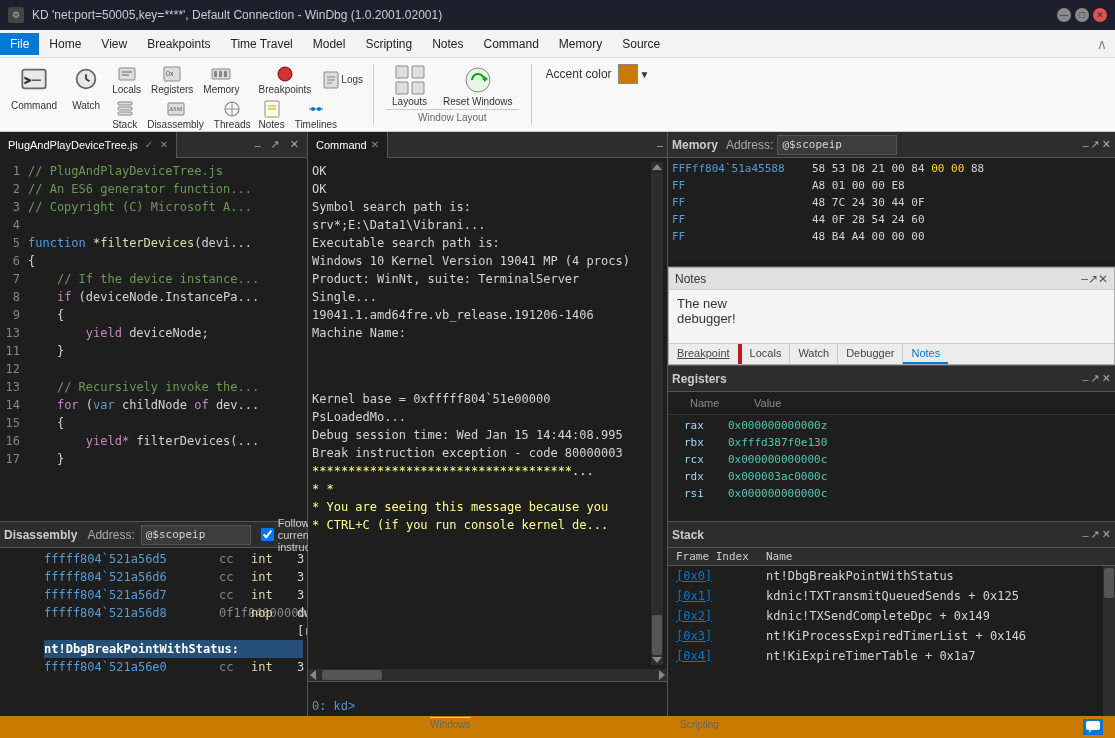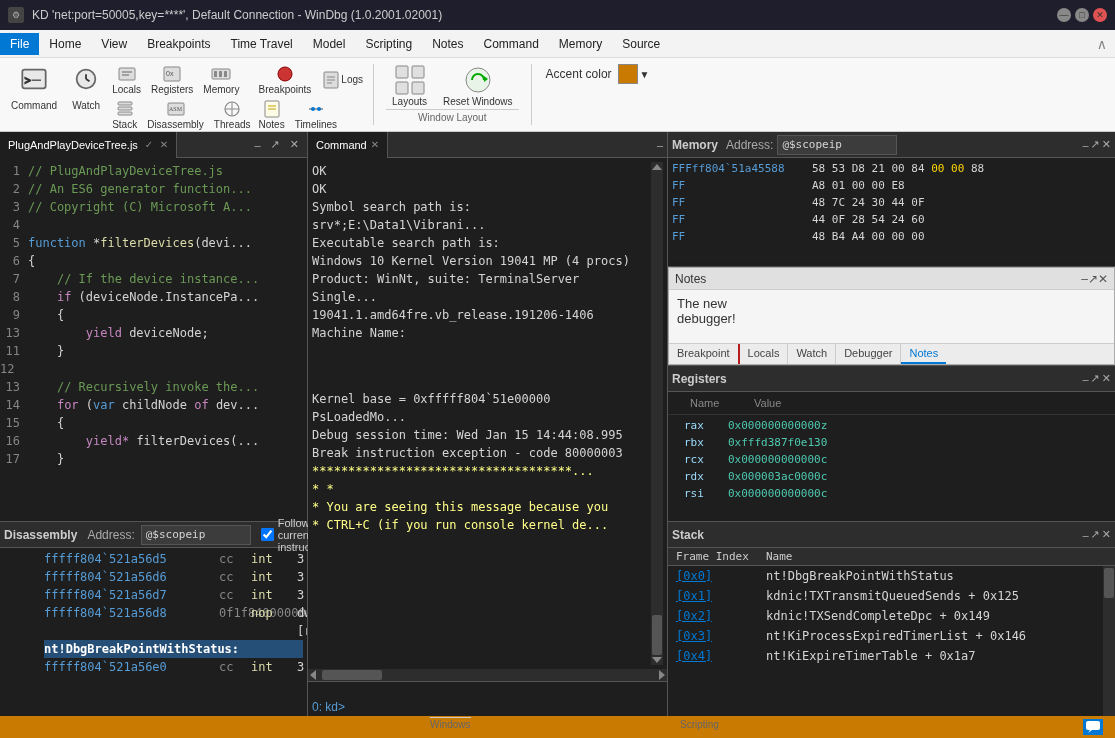--- a/index.html
+++ b/index.html
@@ -269,21 +269,21 @@
         </div>
         <div style="display:flex; line-height:18px;">
           <span style="color:#858585; min-width:28px; text-align:right; padding-right:8px;">13</span>
           <span style="white-space:pre;">        <span style="color:#c586c0;">yield</span> deviceNode;</span>
         </div>
         <div style="display:flex; line-height:18px;">
           <span style="color:#858585; min-width:28px; text-align:right; padding-right:8px;">11</span>
           <span style="white-space:pre;">    }</span>
         </div>
         <div style="display:flex; line-height:18px;">
-          <span style="color:#858585; min-width:28px; text-align:left; padding-right:8px;">12</span>
+          <span style="color:#858585; min-width:28px; text-align:right; padding-right:8px;">12</span>
           <span style="white-space:pre;"> </span>
         </div>
         <div style="display:flex; line-height:18px;">
           <span style="color:#858585; min-width:28px; text-align:right; padding-right:8px;">13</span>
           <span style="white-space:pre;">    <span style="color:#6a9955;">// Recursively invoke the...</span></span>
         </div>
         <div style="display:flex; line-height:18px;">
           <span style="color:#858585; min-width:28px; text-align:right; padding-right:8px;">14</span>
           <span style="white-space:pre;">    <span style="color:#c586c0;">for</span> (<span style="color:#569cd6;">var</span> childNode <span style="color:#c586c0;">of</span> dev...</span>
         </div>
@@ -395,21 +395,21 @@
 
       <div style="height:12px; background:#2d2d2d; display:flex; align-items:center;">
         <div style="width:0; height:0; border-top:5px solid transparent; border-bottom:5px solid transparent; border-right:6px solid #888; margin:0 2px; cursor:pointer;"></div>
         <div style="flex:1; height:10px; position:relative;">
           <div style="height:10px; width:60px; background:#555; border-radius:2px; position:absolute; left:4px;"></div>
         </div>
         <div style="width:0; height:0; border-top:5px solid transparent; border-bottom:5px solid transparent; border-left:6px solid #888; margin:0 2px; cursor:pointer;"></div>
       </div>
 
       <div style="display:flex; align-items:center; background:#1e1e1e; padding:2px 4px; border-top:1px solid #555; min-height:24px;">
-        <span style="color:#569cd6; font-family:Liberation Sans, sans-serif; font-size:12px;margin-top:16px;">0: kd&gt;</span>
+        <span style="color:#569cd6; font-family:Liberation Mono, monospace; font-size:12px;margin-top:16px;">0: kd&gt;</span>
         <input type="text" style="flex: 1 1 0%; background: transparent; border: none; outline: none; color: rgb(212, 212, 212); font-family: Consolas, monospace; font-size: 12px; margin-left: 4px; cursor: text;">
       </div>
     </div>
 
     <div style="flex:1; display:flex; flex-direction:column; min-width:0;">
 
       <div style="height:135px; background:#1e1e1e; border-bottom:1px solid #555; display:flex; flex-direction:column;">
         <div style="background:#2d2d2d; border-bottom:1px solid #555; display:flex; align-items:center; height:26px; padding:0 4px;">
           <span style="font-size:12px; color:#ccc; font-weight:bold;">Memory</span>
           <span style="color:#aaa; font-size:12px; margin-left:8px;">Address:</span>
@@ -449,21 +449,21 @@
           <span style="flex:1; color:#333; font-size:12px;">Notes</span>
           <button style="background:none; border:none; cursor:pointer; font-size:12px; color:#555;">–</button>
           <button style="background:none; border:none; cursor:pointer; font-size:12px; color:#555;">↗</button>
           <button style="background:none; border:none; cursor:pointer; font-size:12px; color:#555;">✕</button>
         </div>
         <div style="padding:6px 8px; color:#333; font-size:13px; flex:1;">
           <div>The new</div>
           <div>debugger!</div>
         </div>
         <div style="display:flex; background:#ececec; border-top:1px solid #ccc; font-size:11px;">
-          <div style="padding:3px 8px; cursor:pointer; border-right:2px solid #b91c1c; color:#444;">Breakpoint</div>
+          <div style="padding:3px 8px; cursor:pointer; border-right:4px solid #b91c1c; color:#444;text-decoration:underline;">Breakpoint</div>
           <div style="padding:3px 8px; cursor:pointer; border-right:1px solid #ccc; color:#444;">Locals</div>
           <div style="padding:3px 8px; cursor:pointer; border-right:1px solid #ccc; color:#444;">Watch</div>
           <div style="padding:3px 8px; cursor:pointer; border-right:1px solid #ccc; color:#444;">Debugger</div>
           <div style="padding:3px 8px; cursor:pointer; color:#0078d4; border-bottom:2px solid #0078d4;">Notes</div>
         </div>
       </div>
 
       <div style="flex:1; background:#1e1e1e; border-top:1px solid #555; display:flex; flex-direction:column;">
         <div style="background:#2d2d2d; border-bottom:1px solid #555; display:flex; align-items:center; height:26px; padding:0 4px;">
           <span style="font-size:12px; color:#ccc; font-weight:bold;">Registers</span>

